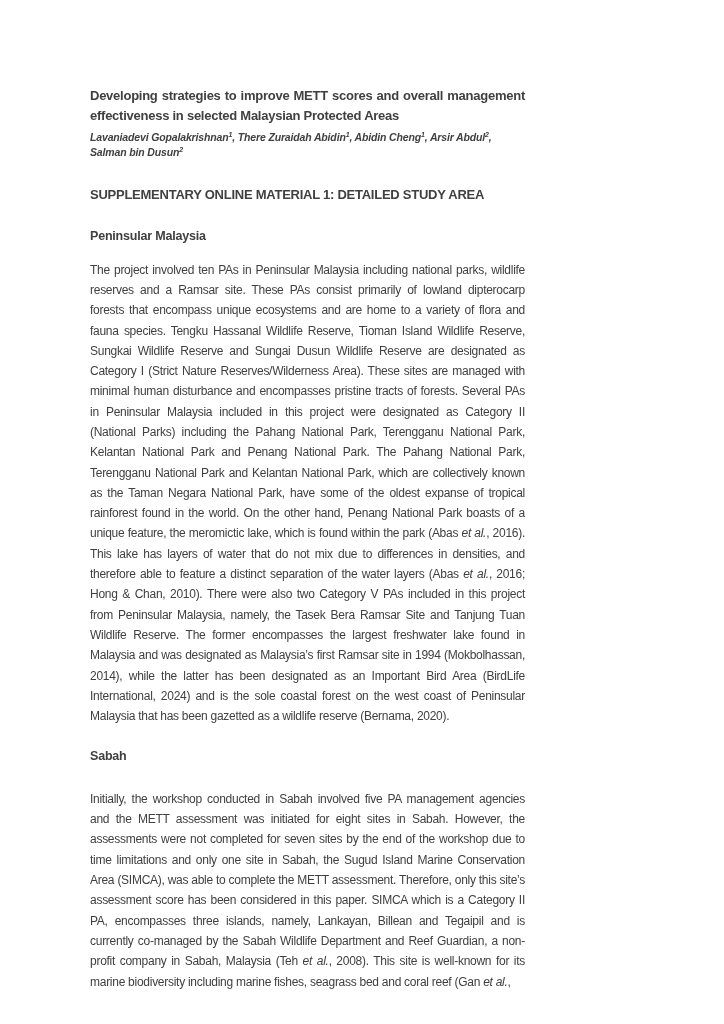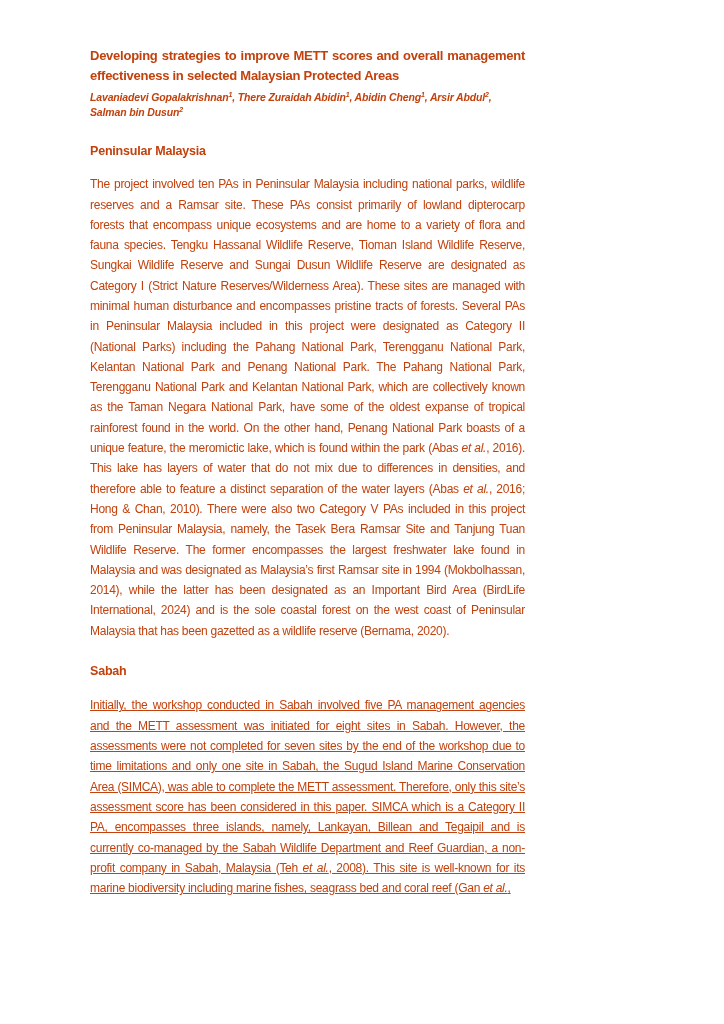--- a/index.html
+++ b/index.html
@@ -6,24 +6,24 @@
     margin: 0;
     padding: 0;
     background: #ffffff;
   }
   .page {
     position: relative;
     width: 612px;
     height: 1024px;
     background: #ffffff;
     box-sizing: border-box;
-    padding: 46px 87px 0 90px;
+    padding: 86px 87px 0 90px;
     overflow: hidden;
     font-family: "Liberation Sans", sans-serif;
-    color: #c2410c;
+    color: #404040;
   }
   .doc-title {
     margin: 0;
     font-size: 13px;
     font-weight: bold;
     line-height: 20.4px;
     letter-spacing: -0.25px;
     text-align: justify;
   }
   .authors {
@@ -56,36 +56,36 @@
     margin: 13px 0 0 0;
     font-size: 12px;
     line-height: 20.3px;
     letter-spacing: -0.27px;
     text-align: justify;
   }
   .body-para em, .body-para .it {
     font-style: italic;
   }
   .para-sabah {
-    margin-top: 14px;
-    text-decoration: underline;
+    margin-top: 22px;
   }
   .sub-heading-sabah {
     margin-top: 20px;
   }
 </style>
 </head>
 <body>
 
 <div class="page">
 
   <h1 class="doc-title">Developing strategies to improve METT scores and overall management effectiveness in selected Malaysian Protected Areas</h1>
 
   <p class="authors"><span>Lavaniadevi Gopalakrishnan</span><sup>1</sup><span>, There Zuraidah Abidin</span><sup>1</sup><span>, Abidin Cheng</span><sup>1</sup><span>, Arsir Abdul</span><sup>2</sup><span>, Salman bin Dusun</span><sup>2</sup></p>
 
+  <h2 class="supp-heading">SUPPLEMENTARY ONLINE MATERIAL 1: DETAILED STUDY AREA</h2>
 
   <h3 class="sub-heading">Peninsular Malaysia</h3>
 
   <p class="body-para"><span>The project involved ten PAs in Peninsular Malaysia including national parks, wildlife reserves and a Ramsar site. These PAs consist primarily of lowland dipterocarp forests that encompass unique ecosystems and are home to a variety of flora and fauna species. Tengku Hassanal Wildlife Reserve, Tioman Island Wildlife Reserve, Sungkai Wildlife Reserve and Sungai Dusun Wildlife Reserve are designated as Category I (Strict Nature Reserves/Wilderness Area). These sites are managed with minimal human disturbance and encompasses pristine tracts of forests. Several PAs in Peninsular Malaysia included in this project were designated as Category II (National Parks) including the Pahang National Park, Terengganu National Park, Kelantan National Park and Penang National Park. The Pahang National Park, Terengganu National Park and Kelantan National Park, which are collectively known as the Taman Negara National Park, have some of the oldest expanse of tropical rainforest found in the world. On the other hand, Penang National Park boasts of a unique feature, the meromictic lake, which is found within the park (Abas </span><em>et al.</em><span>, 2016). This lake has layers of water that do not mix due to differences in densities, and therefore able to feature a distinct separation of the water layers (Abas </span><em>et al.</em><span>, 2016; Hong &amp; Chan, 2010). There were also two Category V PAs included in this project from Peninsular Malaysia, namely, the Tasek Bera Ramsar Site and Tanjung Tuan Wildlife Reserve. The former encompasses the largest freshwater lake found in Malaysia and was designated as Malaysia’s first Ramsar site in 1994 (Mokbolhassan, 2014), while the latter has been designated as an Important Bird Area (BirdLife International, 2024) and is the sole coastal forest on the west coast of Peninsular Malaysia that has been gazetted as a wildlife reserve (Bernama, 2020).</span></p>
 
   <h3 class="sub-heading sub-heading-sabah">Sabah</h3>
 
   <p class="body-para para-sabah"><span>Initially, the workshop conducted in Sabah involved five PA management agencies and the METT assessment was initiated for eight sites in Sabah. However, the assessments were not completed for seven sites by the end of the workshop due to time limitations and only one site in Sabah, the Sugud Island Marine Conservation Area (SIMCA), was able to complete the METT assessment. Therefore, only this site’s assessment score has been considered in this paper. SIMCA which is a Category II PA, encompasses three islands, namely, Lankayan, Billean and Tegaipil and is currently co-managed by the Sabah Wildlife Department and Reef Guardian, a non-profit company in Sabah, Malaysia (Teh </span><em>et al.</em><span>, 2008). This site is well-known for its marine biodiversity including marine fishes, seagrass bed and coral reef (Gan </span><em>et al.</em><span>,</span></p>
 
 </div>

